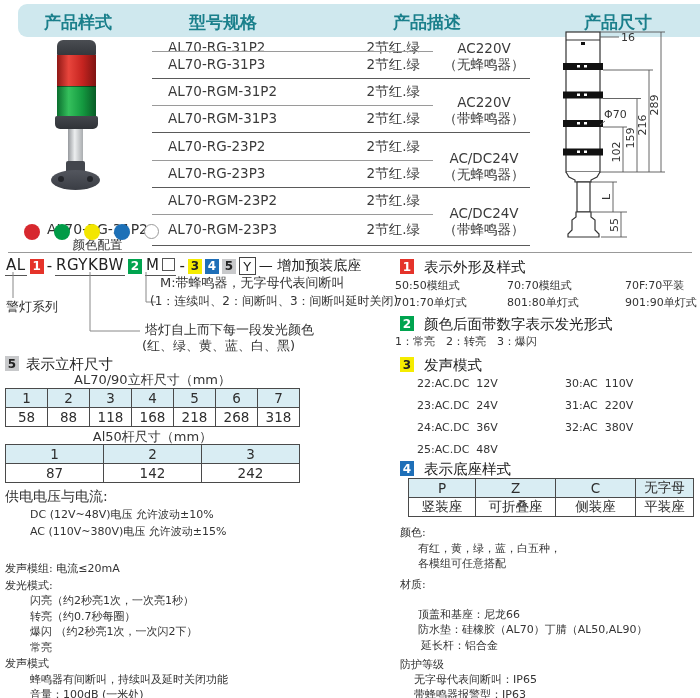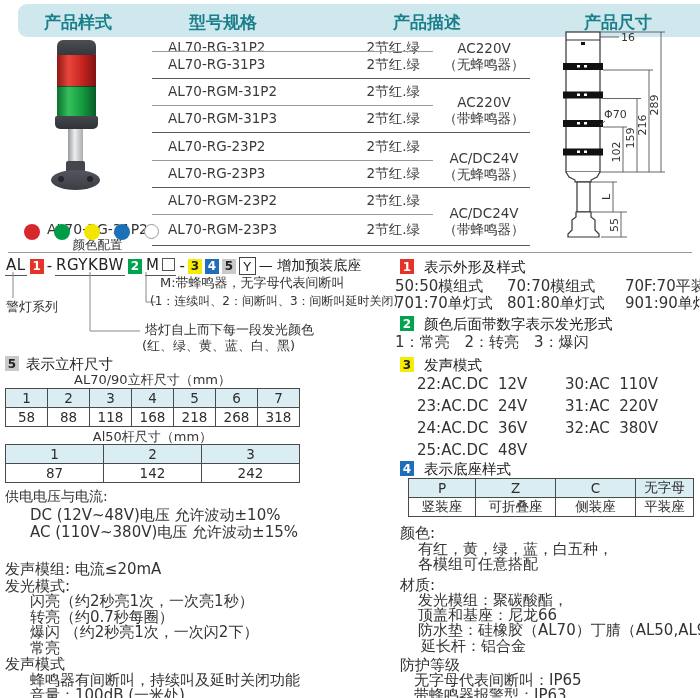--- a/index.html
+++ b/index.html
@@ -1,19 +1,19 @@
 <!DOCTYPE html>
 <html><head>
 <meta charset="utf-8">
 <style>
   html,body{margin:0;padding:0;background:#fff;}
   .page{position:relative;width:700px;height:698px;background:#fff;overflow:hidden;
         font-family:"DejaVu Sans","Liberation Sans",sans-serif;color:#3a3a3a;}
   .abs{position:absolute;}
-  .t{position:absolute;white-space:nowrap;line-height:16px;font-size:15px;color:#333;}
+  .t{position:absolute;white-space:nowrap;line-height:16px;font-size:11px;color:#333;}
   .pre{white-space:pre;}
   
   .band{position:absolute;left:18px;top:4px;width:682px;height:33px;background:#cfe8ee;border-radius:9px 0 0 9px;}
   .htitle{position:absolute;top:11px;transform:translateX(-50%);font-size:17px;font-weight:bold;color:#1a7f8b;white-space:nowrap;}
   
   .mrow{position:absolute;left:168px;width:252px;height:16px;display:flex;justify-content:space-between;font-size:13.5px;color:#3a3a3a;line-height:16px;}
   .sep-s{position:absolute;left:152px;width:281px;border-top:1px solid #9a9a9a;}
   .sep-l{position:absolute;left:152px;width:378px;border-top:1px solid #5a5a5a;}
   .gdesc{position:absolute;left:438px;width:92px;text-align:center;font-size:13.5px;line-height:16px;color:#3a3a3a;}
   
@@ -322,21 +322,20 @@
           <td>侧装座</td>
           <td>平装座</td>
     </tr>
   </tbody>
     </table>
 
   <div class="t" style="left:400px;top:525px">颜色:</div>
   <div class="t" style="left:418px;top:541px">有红，黄，绿，蓝，白五种，</div>
   <div class="t" style="left:418px;top:556px">各模组可任意搭配</div>
   <div class="t" style="left:400px;top:577px">材质:</div>
-  <div class="t" style="left:418px;top:592px">发光模组：聚碳酸酯，</div>
   <div class="t" style="left:418px;top:607px">顶盖和基座：尼龙66</div>
   <div class="t" style="left:418px;top:622px">防水垫：硅橡胶（AL70）丁腈（AL50,AL90）</div>
   <div class="t" style="left:421px;top:638px">延长杆：铝合金</div>
   <div class="t" style="left:400px;top:657px">防护等级</div>
   <div class="t" style="left:414px;top:672px">无字母代表间断叫：IP65</div>
   <div class="t" style="left:414px;top:687px">带蜂鸣器报警型：IP63</div>
 
 </div>
 
 </body></html>

